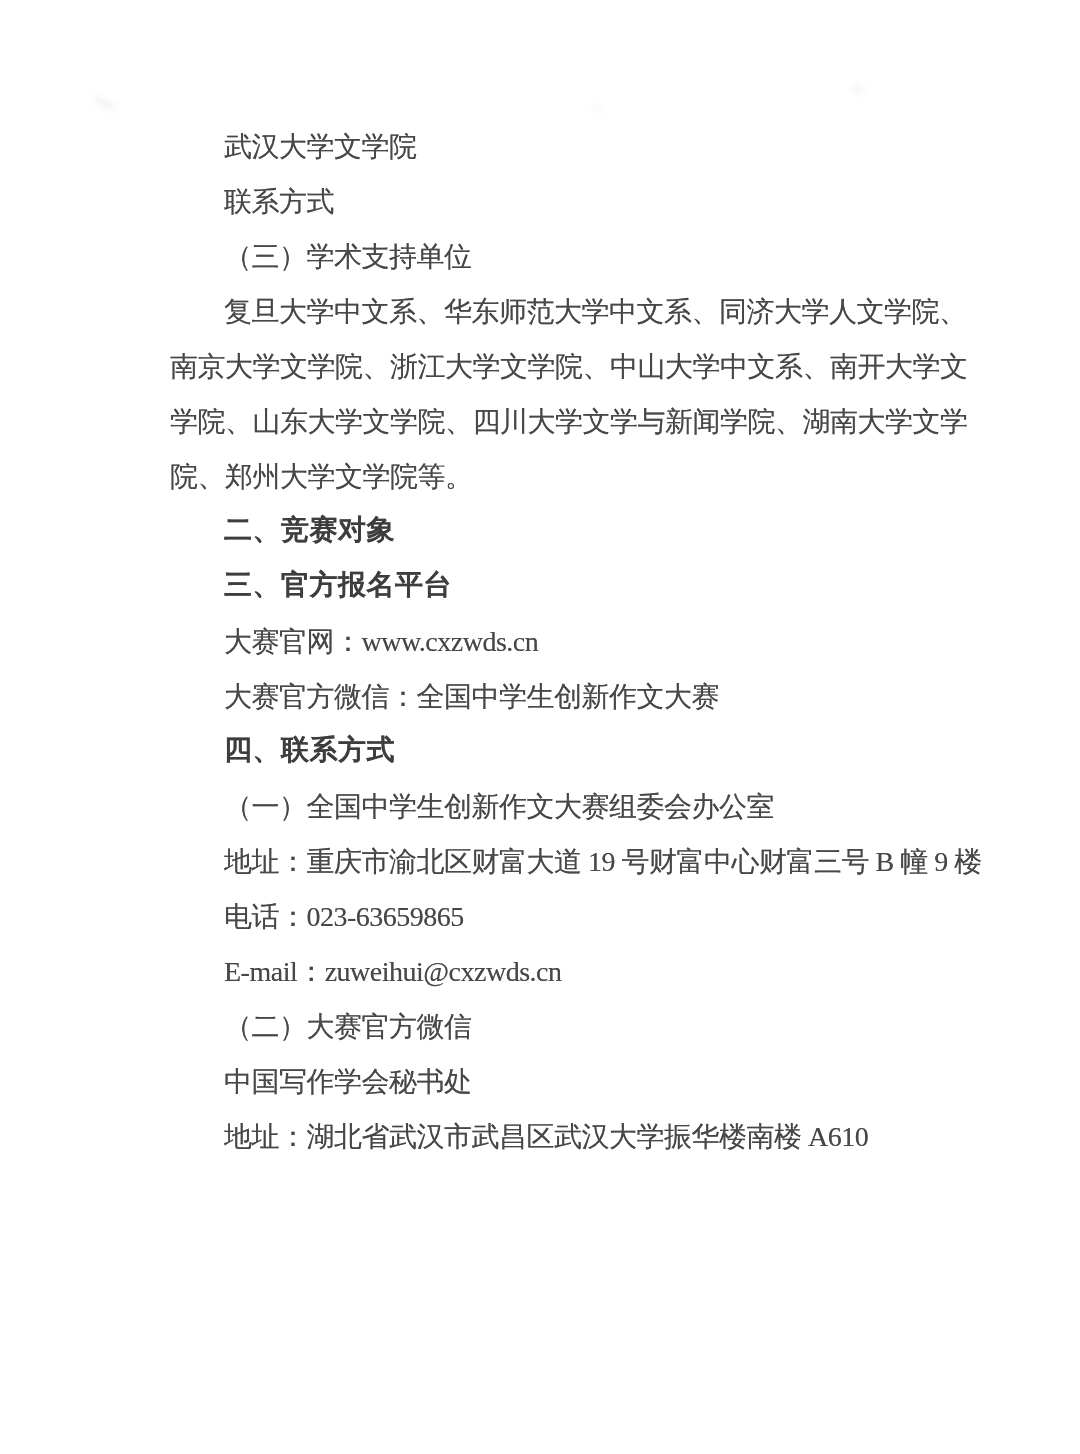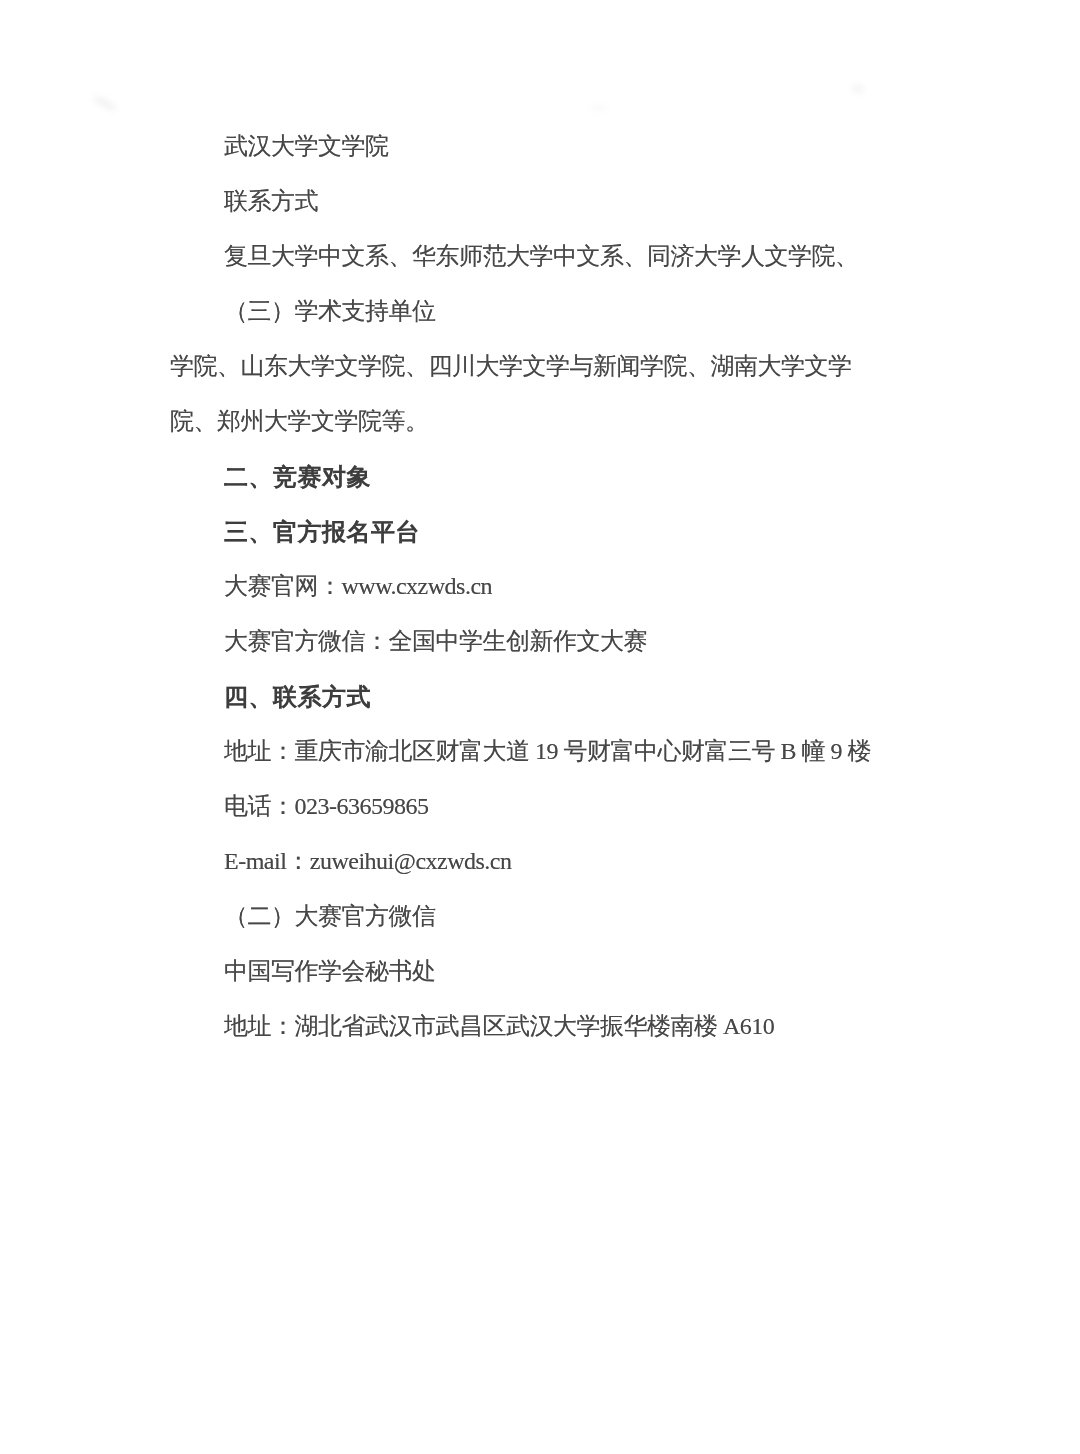--- a/index.html
+++ b/index.html
@@ -31,58 +31,60 @@
   .smudge.s1 { left: 92px;  top: 100px; width: 26px; height: 7px; transform: rotate(28deg); }
   .smudge.s2 { left: 852px; top: 84px;  width: 12px; height: 10px; opacity: 0.25; }
   .smudge.s3 { left: 590px; top: 106px; width: 16px; height: 5px;  opacity: 0.2; }
 
   .doc {
     position: absolute;
     left: 170px;
     top: 119px;
     width: 760px;
     color: #474747;
-    font-size: 24px;
+    font-size: 28px;
     letter-spacing: -0.5px;
   }
   .ln {
     line-height: 55px;
     height: 55px;
     white-space: nowrap;
     
     text-shadow: 0 0 0.6px rgba(70,70,70,0.55);
   }
   .in { text-indent: 54px; }
   .h {
-    font-family: Liberation Sans, sans-serif;
+    font-family: Liberation Mono, monospace;
     font-weight: 700;
     color: #3d3d3d;
     letter-spacing: 0.5px;
   }
 </style>
 </head>
 <body>
 
 <div class="page">
   <div class="smudge s1"></div>
   <div class="smudge s2"></div>
   <div class="smudge s3"></div>
 
   <div class="doc">
     <div class="ln in">武汉大学文学院</div>
     <div class="ln in">联系方式</div>
+    <div class="ln in">（三）学术支持单位</div>
     <div class="ln in">复旦大学中文系、华东师范大学中文系、同济大学人文学院、</div>
-    <div class="ln in">（三）学术支持单位</div>
+    <div class="ln">南京大学文学院、浙江大学文学院、中山大学中文系、南开大学文</div>
     <div class="ln">学院、山东大学文学院、四川大学文学与新闻学院、湖南大学文学</div>
     <div class="ln">院、郑州大学文学院等。</div>
     <div class="ln in h">二、竞赛对象</div>
     <div class="ln in h">三、官方报名平台</div>
     <div class="ln in">大赛官网：www.cxzwds.cn</div>
     <div class="ln in">大赛官方微信：全国中学生创新作文大赛</div>
     <div class="ln in h">四、联系方式</div>
+    <div class="ln in">（一）全国中学生创新作文大赛组委会办公室</div>
     <div class="ln in">地址：重庆市渝北区财富大道 19 号财富中心财富三号 B 幢 9 楼</div>
     <div class="ln in">电话：023-63659865</div>
     <div class="ln in">E-mail：zuweihui@cxzwds.cn</div>
     <div class="ln in">（二）大赛官方微信</div>
     <div class="ln in">中国写作学会秘书处</div>
     <div class="ln in">地址：湖北省武汉市武昌区武汉大学振华楼南楼 A610</div>
   </div>
 </div>
 
 </body></html>

